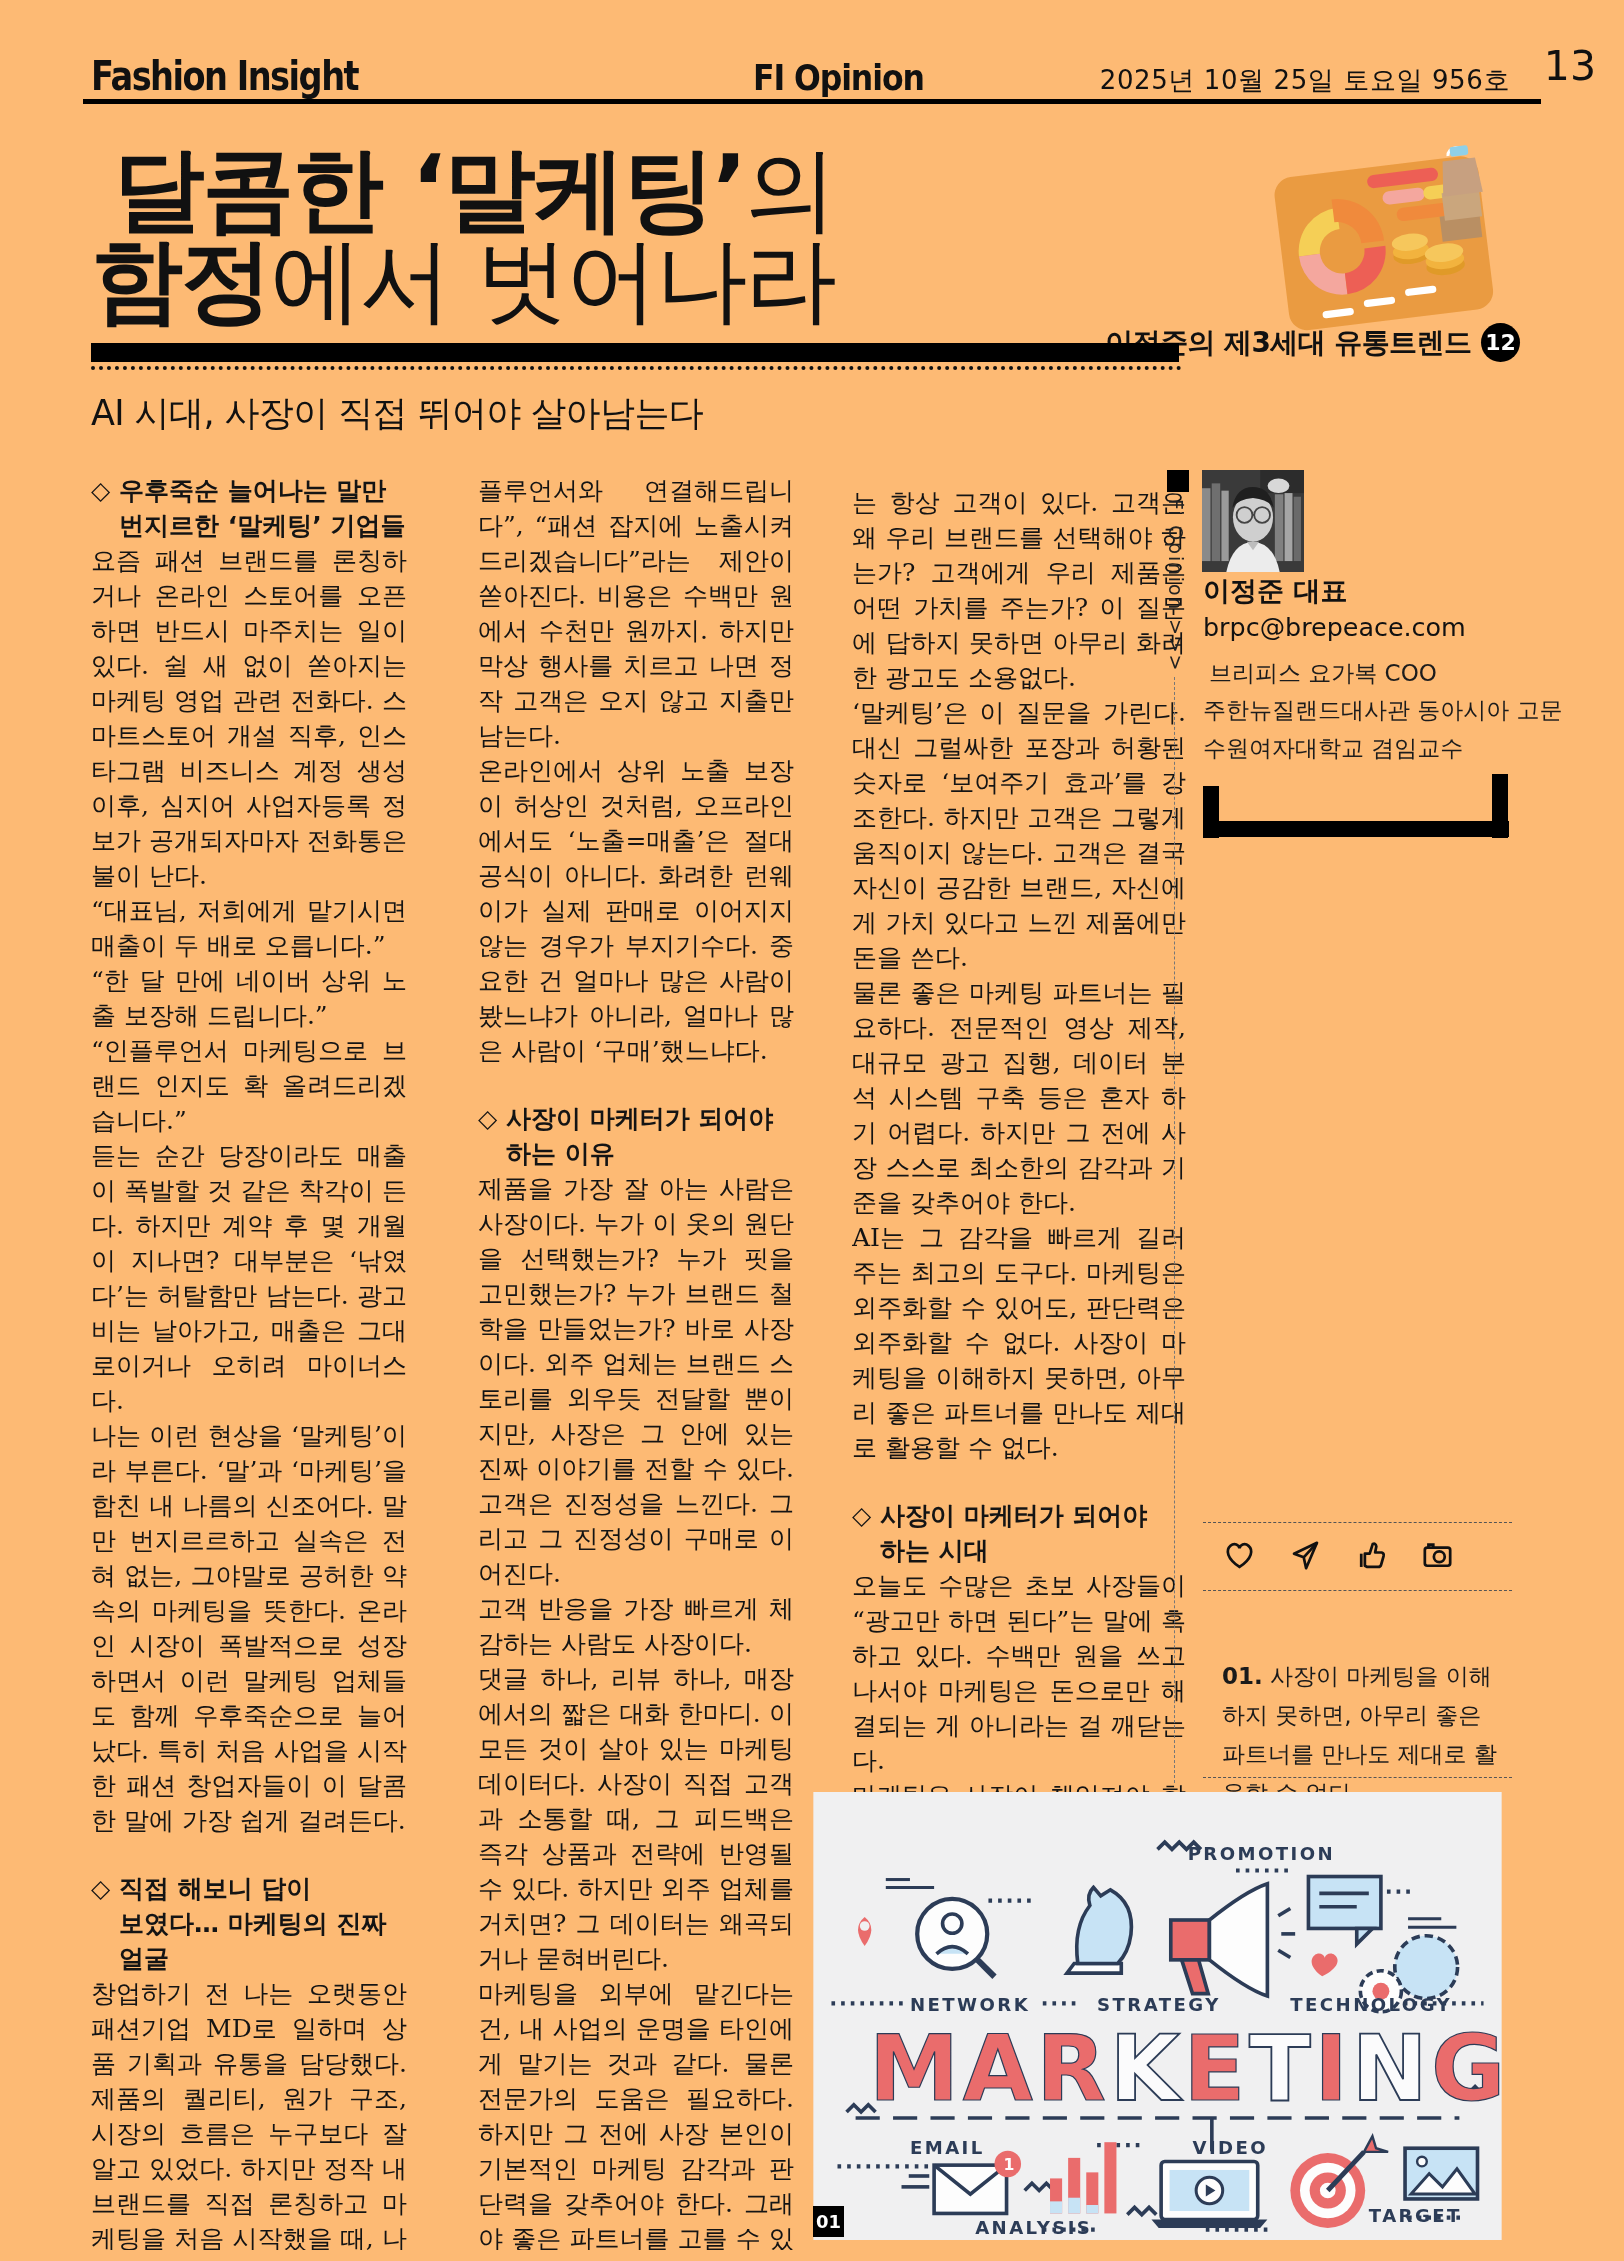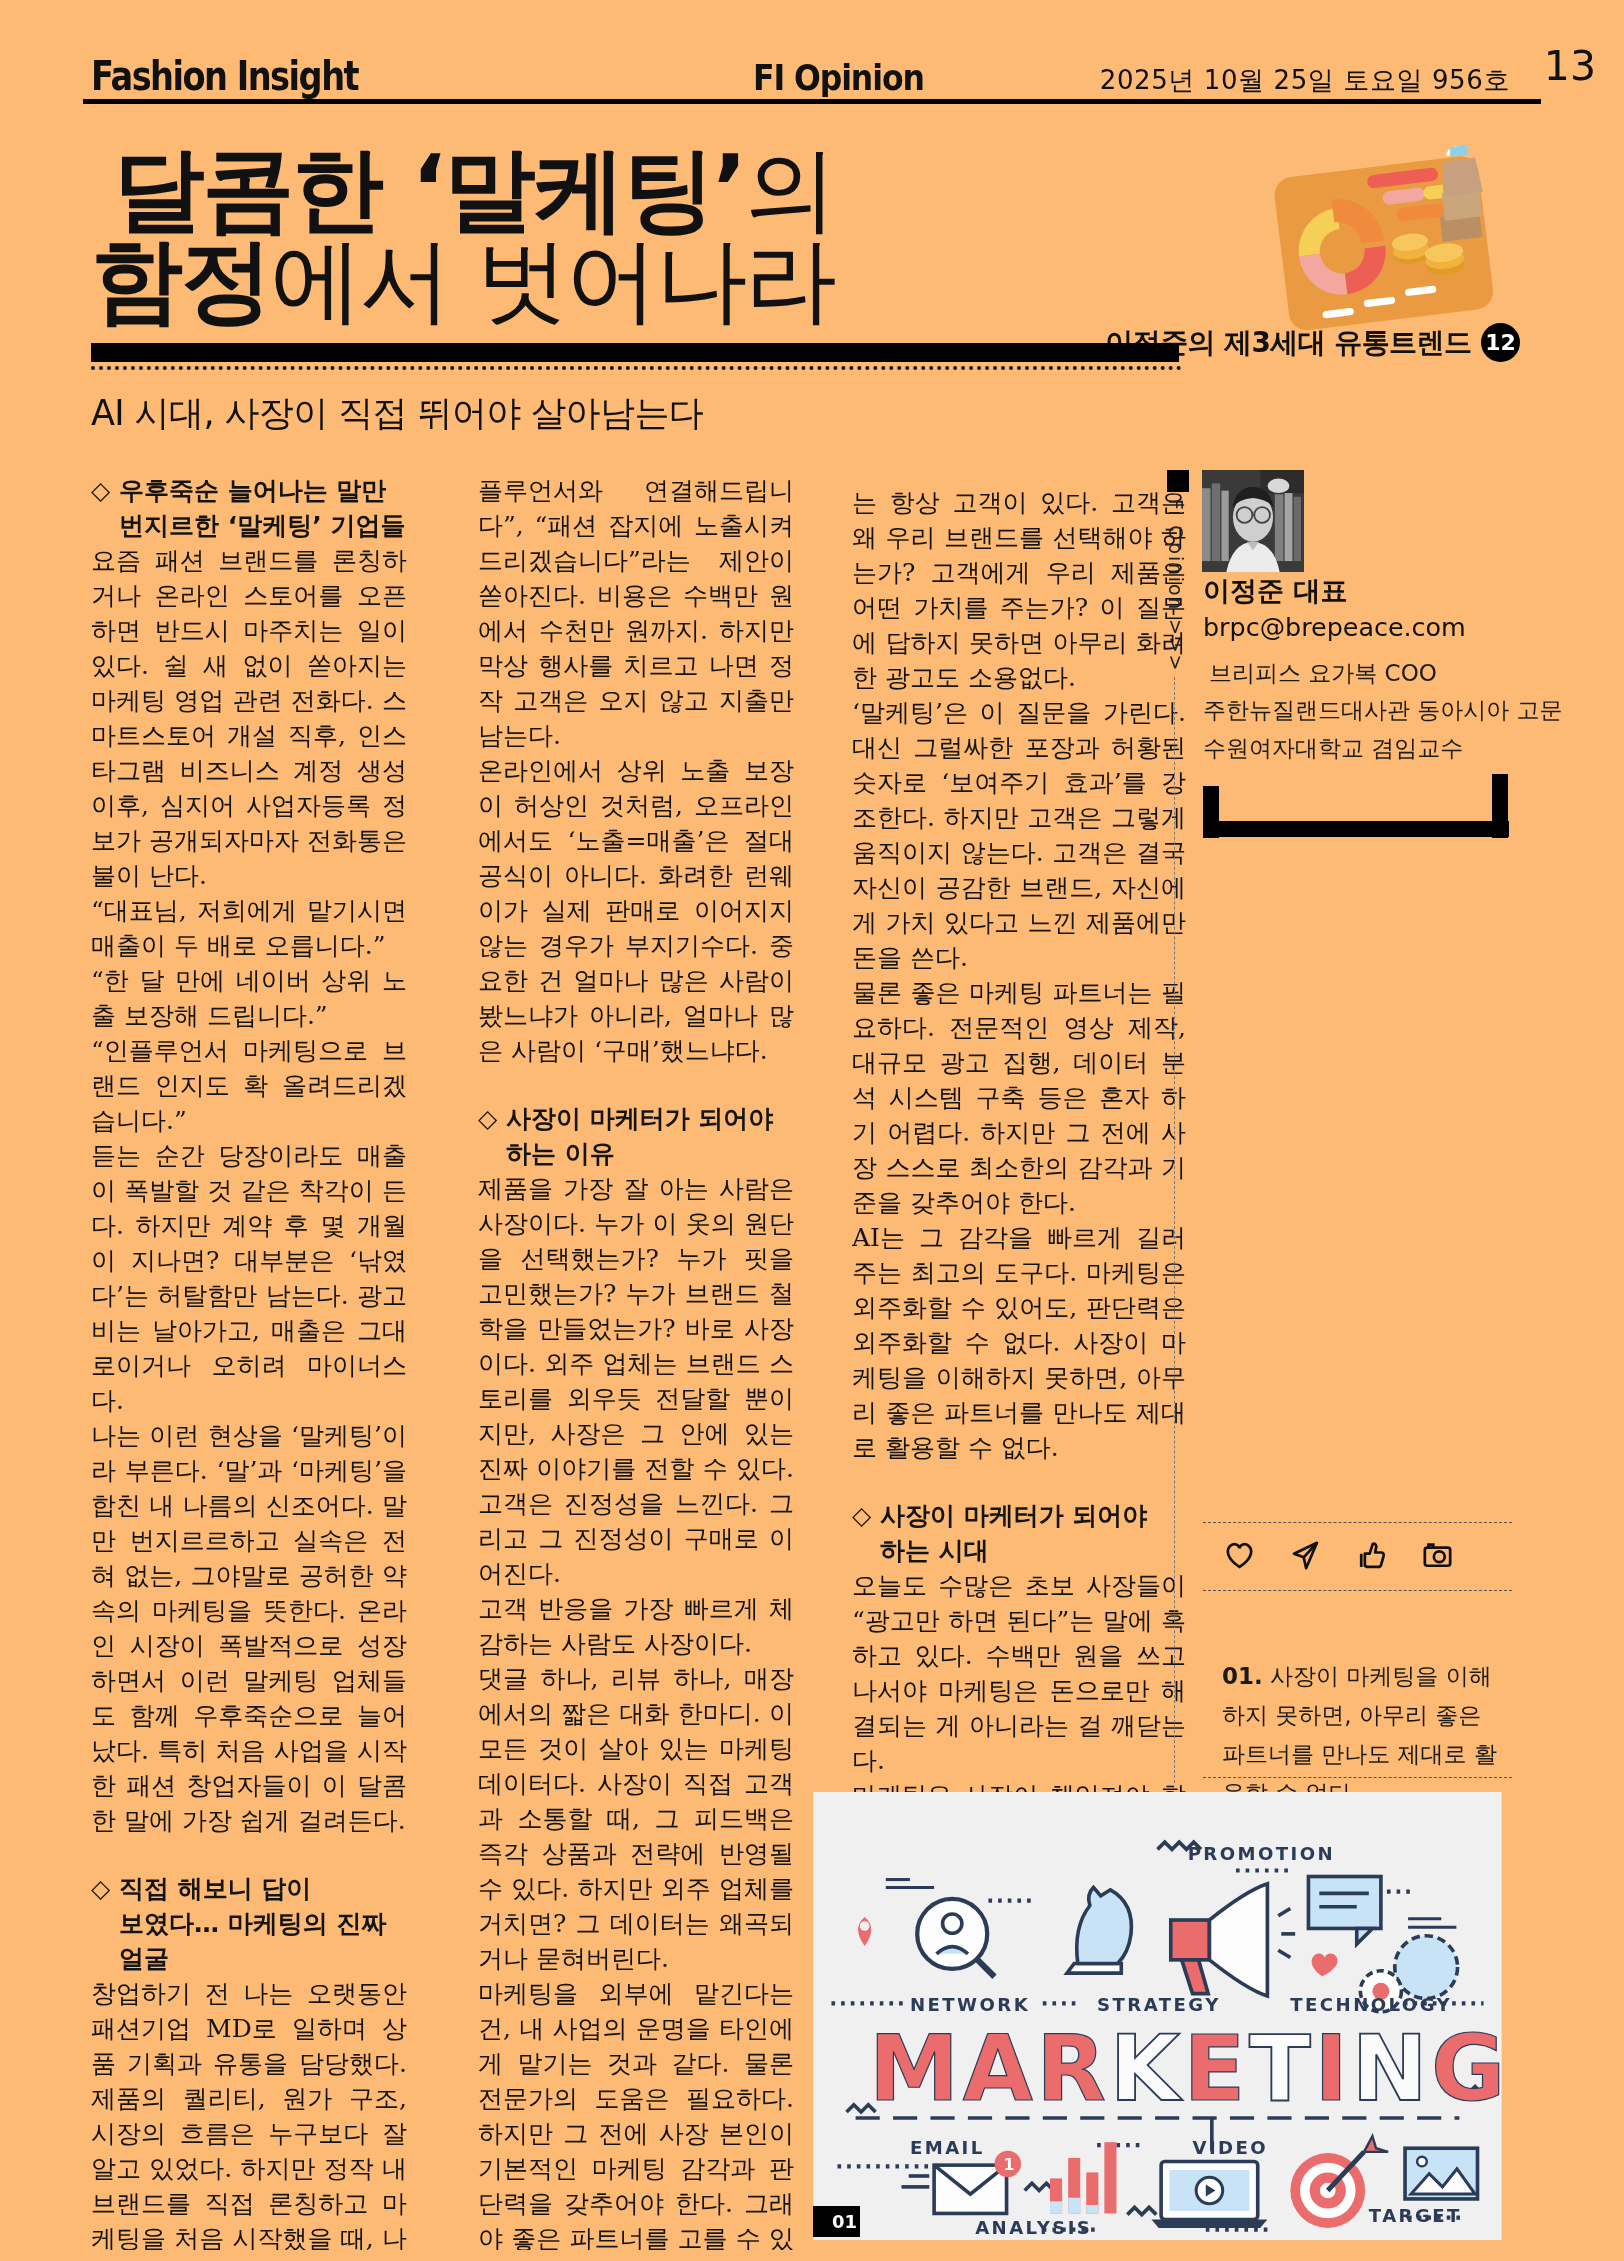--- a/index.html
+++ b/index.html
@@ -57,21 +57,21 @@
   .sdash{left:1203px;width:309px;height:0;border-bottom:1.8px dashed #555;}
   .d1{top:1522px;} .d2{top:1590px;} .d3{top:1777px;}
   .icon-row{left:1222px;top:1538px;display:flex;gap:31px;}
   .icon-row svg{display:block;}
   .caption{left:1222px;top:1657px;width:289px;font-size:23px;line-height:39px;color:#1a1a1a;text-align:left;}
   .caption b{font-weight:800;}
 
   
   .illus{left:813px;top:1792px;width:689px;height:448px;}
   .illus-badge{left:813px;top:2206px;width:31px;height:31px;background:#000;color:#fff;font-size:18px;font-weight:600;
-               display:flex;align-items:center;justify-content:center;padding-left:16px;}
+               display:flex;align-items:center;justify-content:center;}
   .g3d{left:1248px;top:132px;width:284px;height:212px;}
 
   .lbl{font-family:"DejaVu Sans","Liberation Sans",sans-serif;font-weight:600;letter-spacing:4px;}
   .ltr-f{fill:#ea6c6c;stroke:#2c3c57;stroke-width:2px;}
   .ltr-o{fill:#fbfbfc;stroke:#2c3c57;stroke-width:3px;}
 </style>
 </head>
 <body>
 
 <div class="page">

